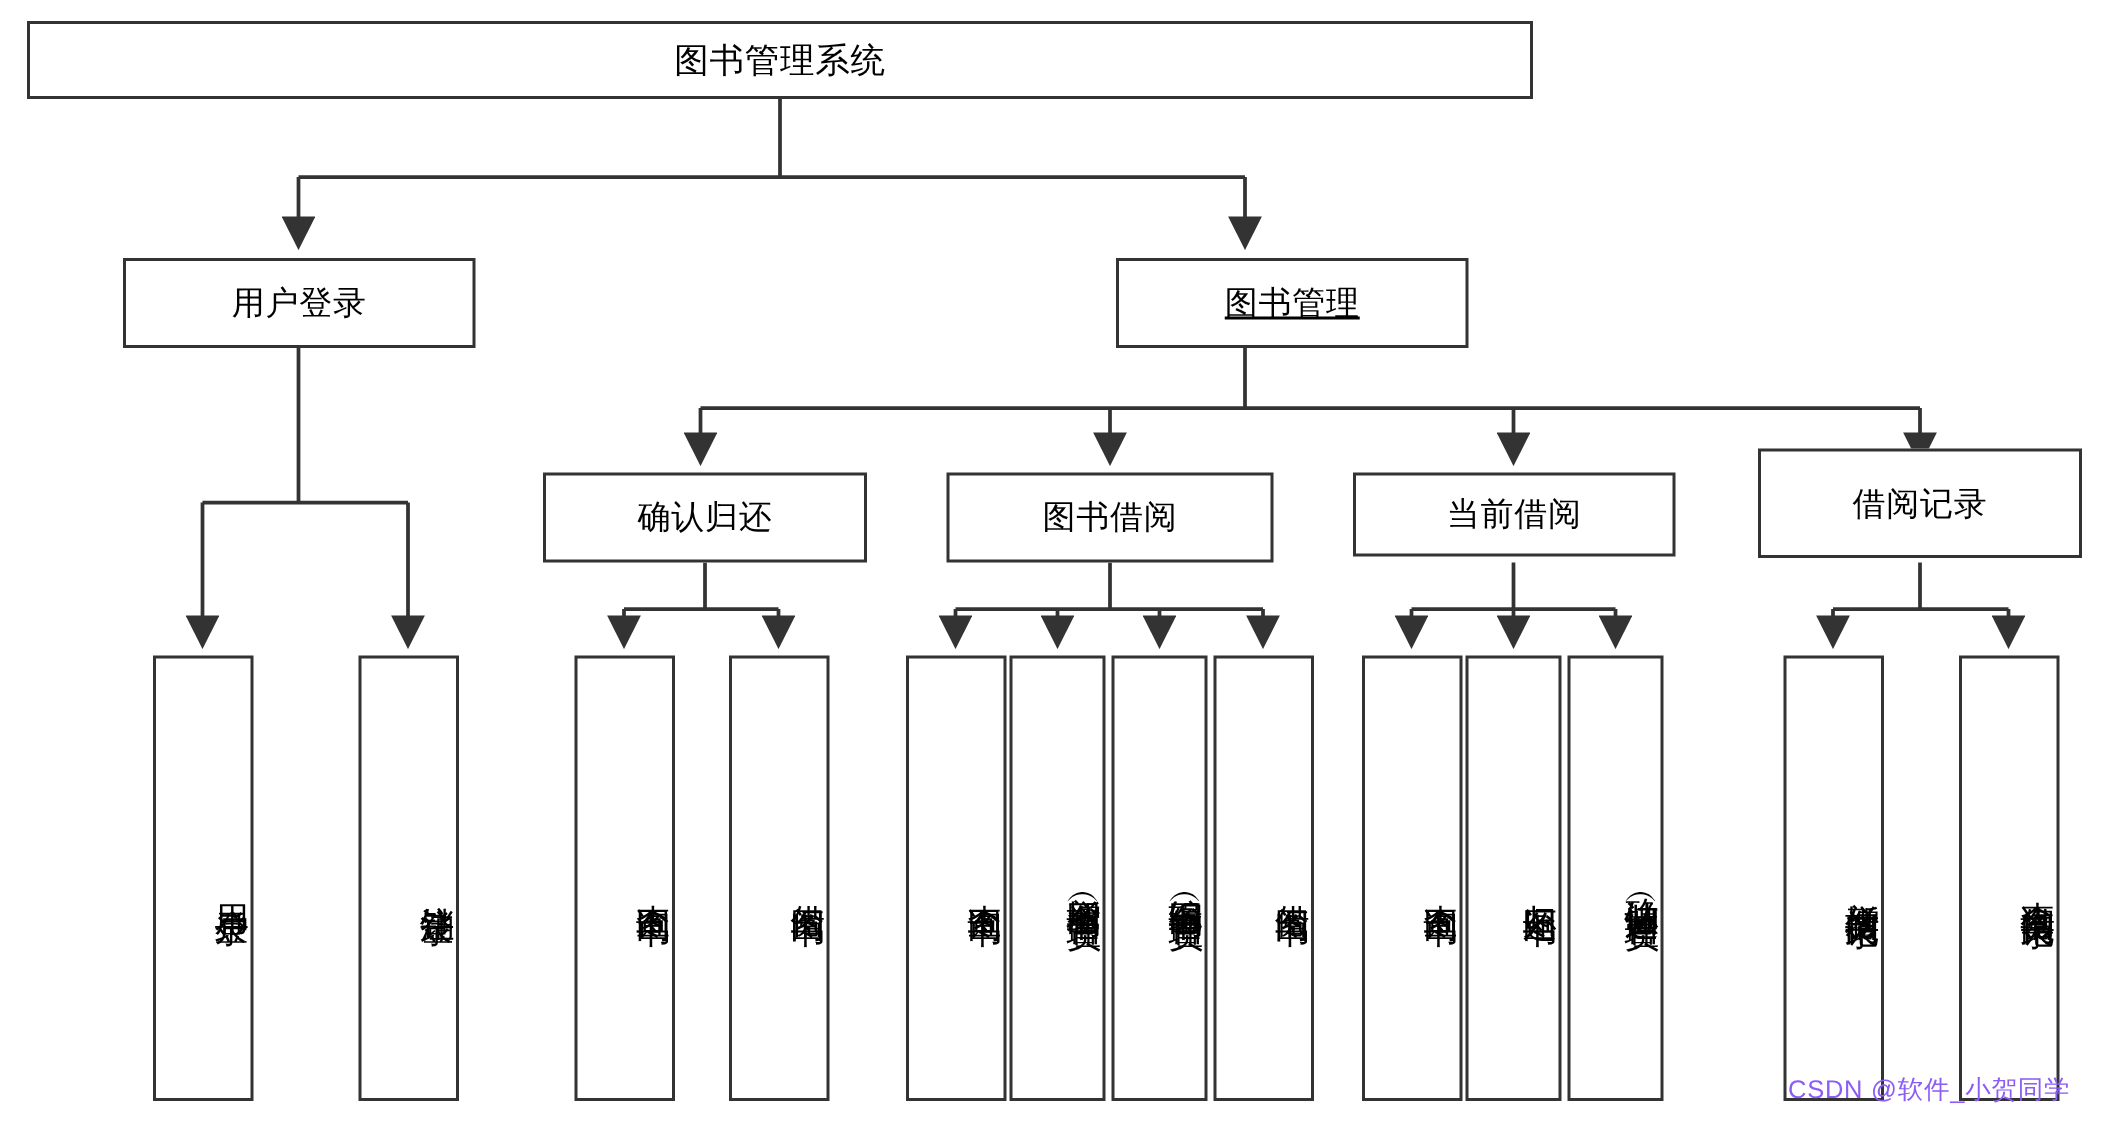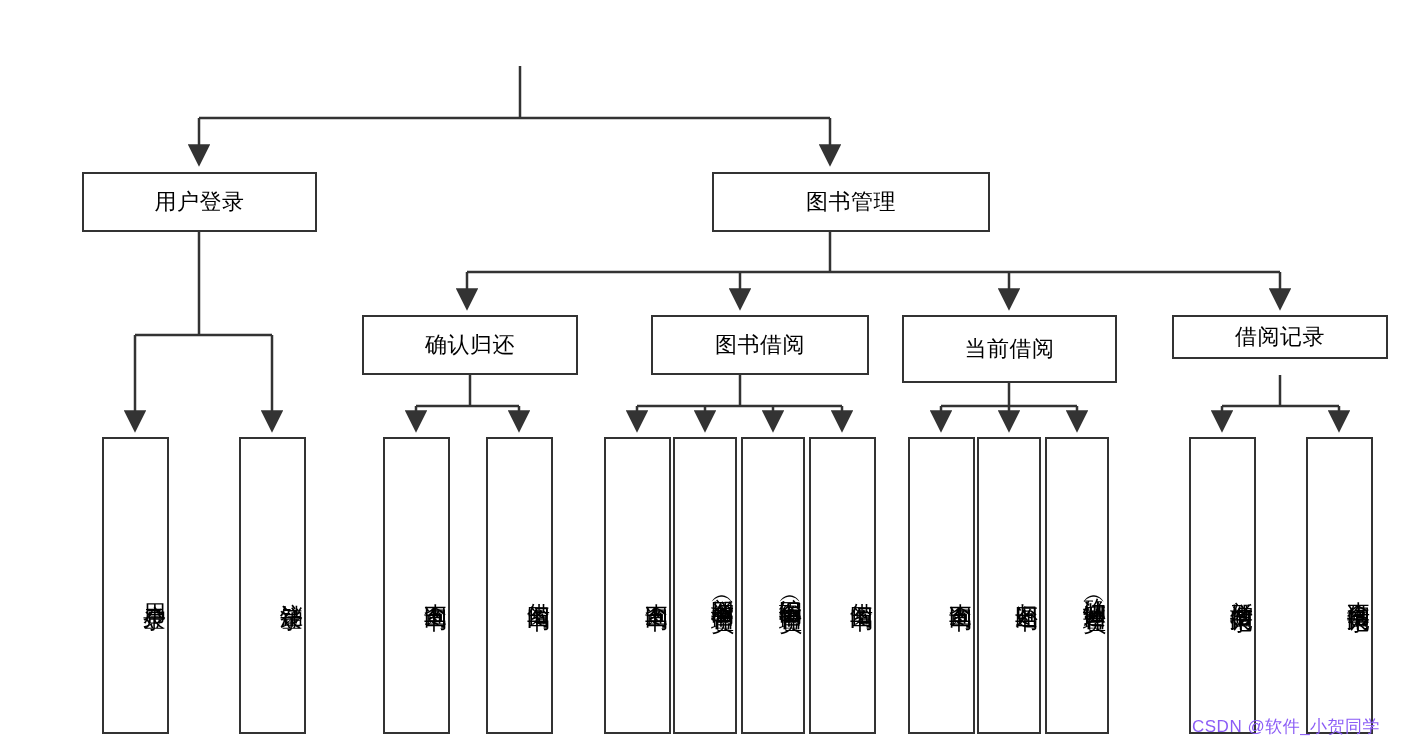--- a/index.html
+++ b/index.html
@@ -111,38 +111,41 @@
       <path d="M 1009 406 L 1009 429" marker-end="url(#arrow)"></path>
       <path d="M 1077 406 L 1077 429" marker-end="url(#arrow)"></path>
 
       <path d="M 1280 375 L 1280 406"></path>
       <path d="M 1222 406 L 1339 406"></path>
       <path d="M 1222 406 L 1222 429" marker-end="url(#arrow)"></path>
       <path d="M 1339 406 L 1339 429" marker-end="url(#arrow)"></path>
     </g>
   </svg>
 
+  <div class="node horiz root" style="left:18px; top:14px; width:1004px; height:52px;">
+    <span>图书管理系统</span>
+  </div>
 
   <div class="node horiz" style="left:82px; top:172px; width:235px; height:60px;">
     <span>用户登录</span>
   </div>
-  <div class="node horiz" style="left:712px; top:172px; width:278px; height:60px;">
+  <div class="node horiz" style="left:744px; top:172px; width:235px; height:60px;text-decoration:underline;">
     <span>图书管理</span>
   </div>
 
   <div class="node horiz" style="left:362px; top:315px; width:216px; height:60px;">
     <span>确认归还</span>
   </div>
-  <div class="node horiz" style="left:631px; top:315px; width:218px; height:60px;margin-left:20px;">
+  <div class="node horiz" style="left:631px; top:315px; width:218px; height:60px;">
     <span>图书借阅</span>
   </div>
-  <div class="node horiz" style="left:902px; top:315px; width:215px; height:68px;">
+  <div class="node horiz" style="left:902px; top:315px; width:215px; height:56px;">
     <span>当前借阅</span>
   </div>
-  <div class="node horiz" style="left:1172px; top:315px; width:216px; height:44px;">
+  <div class="node horiz" style="left:1172px; top:299px; width:216px; height:73px;">
     <span>借阅记录</span>
   </div>
 
   <div class="node vert" style="left:102px; top:437px; width:67px; height:297px;">
     <span>用户登录</span>
   </div>
   <div class="node vert" style="left:239px; top:437px; width:67px; height:297px;">
     <span>注销登录</span>
   </div>
 

